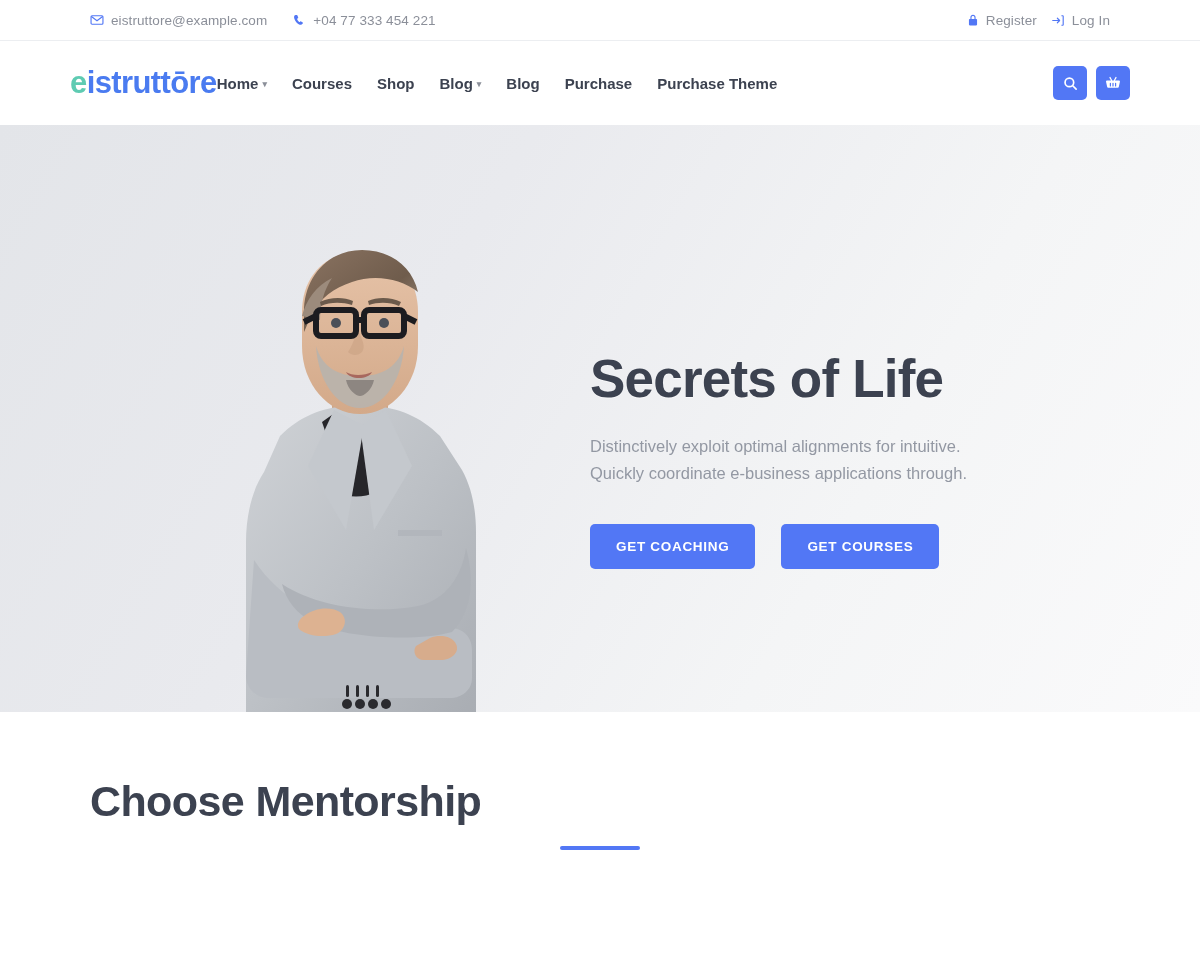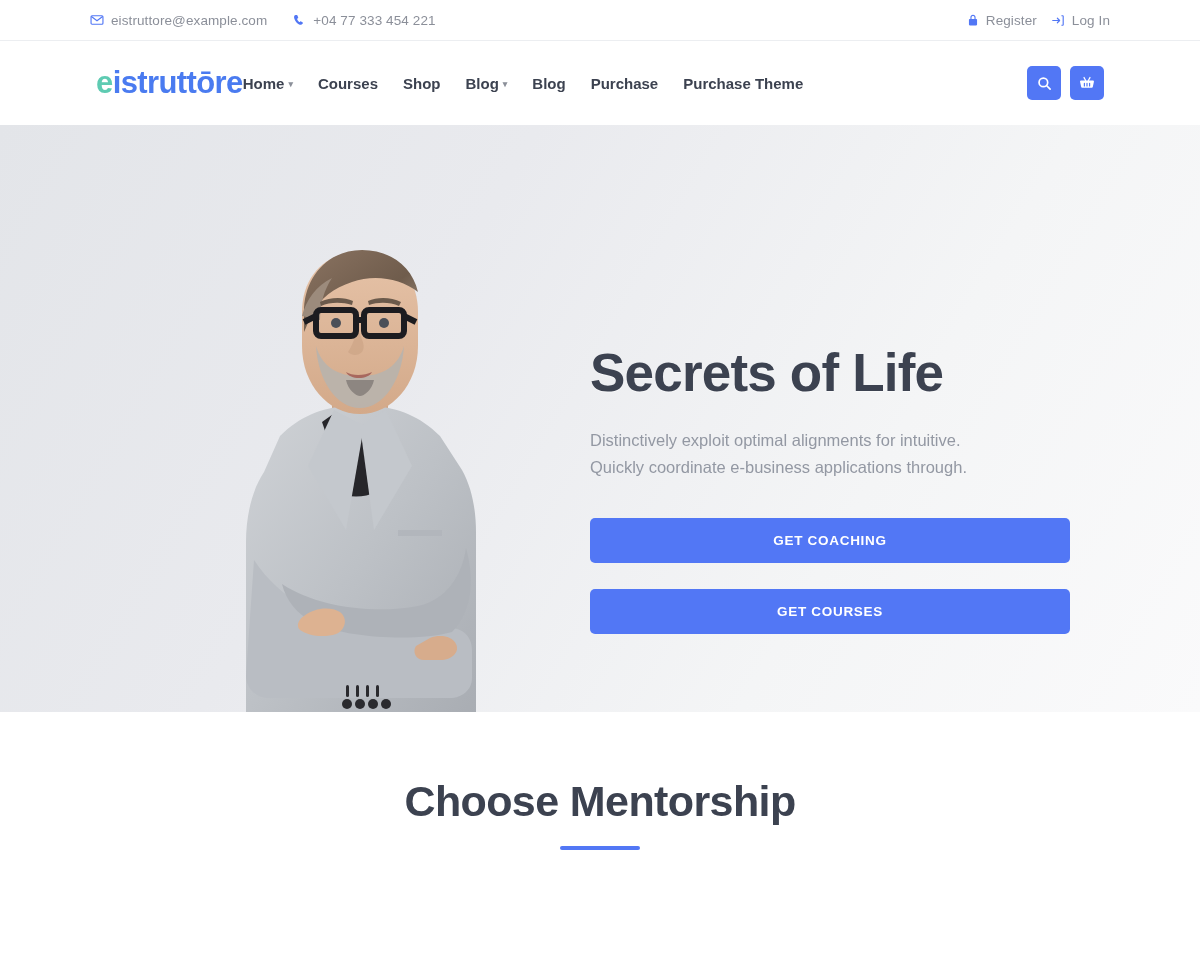--- a/index.html
+++ b/index.html
@@ -26,21 +26,21 @@
     font-size: 13.5px; color: #8b8f99; text-decoration: none;
     letter-spacing: .1px;
   }
   .tb-ico { display: inline-flex; align-items: center; color: #5277f5; }
   .tb-ico svg { display: block; }
 
   
   .header {
     height: 84px;
     display: flex; align-items: center;
-    padding: 0 96px;
+    padding: 0 70px;
     background: #fff;
     position: relative;
   }
   .logo {
     font-size: 31px; font-weight: bold; letter-spacing: -0.6px;
     text-decoration: none; white-space: nowrap;
   }
   .logo .e1 { color: #5ecbb2; }
   .logo .rest { color: #4a7bf0; }
 
@@ -75,45 +75,45 @@
   .hero-photo {
     position: absolute;
     left: 150px; bottom: 0;
     width: 420px; height: 482px;
   }
   .hero-inner {
     position: absolute; left: 0; top: 0; right: 0; bottom: 0;
     padding: 0 90px;
   }
   .hero-copy {
-    position: absolute; left: 590px; top: 219px; width: 480px;
+    position: absolute; left: 590px; top: 225px; width: 480px;
   }
   .hero-title {
     font-size: 53px; font-weight: bold; color: #3c4250;
     letter-spacing: -0.8px; line-height: 1.08;
     text-shadow: 0 1px 0 rgba(255,255,255,.5);
   }
   .hero-sub {
     margin-top: 26px;
     font-size: 16.5px; color: #9398a3; line-height: 1.65;
   }
-  .hero-btns { margin-top: 36px; display: flex; gap: 26px; flex-direction: column; }
+  .hero-btns { margin-top: 36px; display: flex; gap: 26px; }
   .btn {
     background: #5277f5; color: #fff; border: none; cursor: pointer;
     font-size: 13.5px; font-weight: bold; letter-spacing: .7px;
     border-radius: 5px; padding: 0 26px; height: 45px;
     display: inline-flex; align-items: center; justify-content: center;
     white-space: nowrap;
   }
 
   
   .section {
     background: #fff;
     padding: 0 90px;
-    text-align: center;
+    text-align: left;
   }
   .sec-title {
     padding-top: 65px;
     font-size: 43px; font-weight: bold; color: #3c4250;
     letter-spacing: -0.6px;
   }
   .sec-rule {
     width: 80px; height: 4px; background: #5277f5;
     border-radius: 2px; margin: 20px auto 0;
   }

